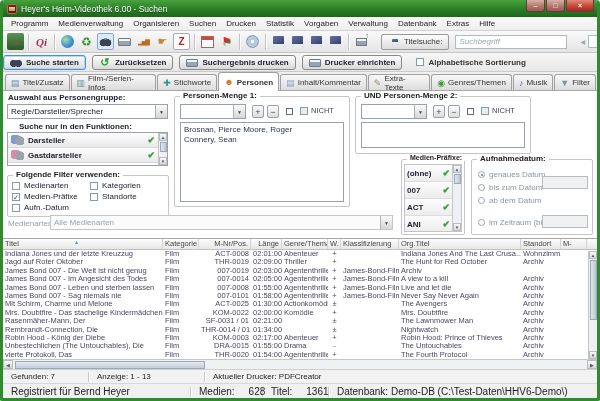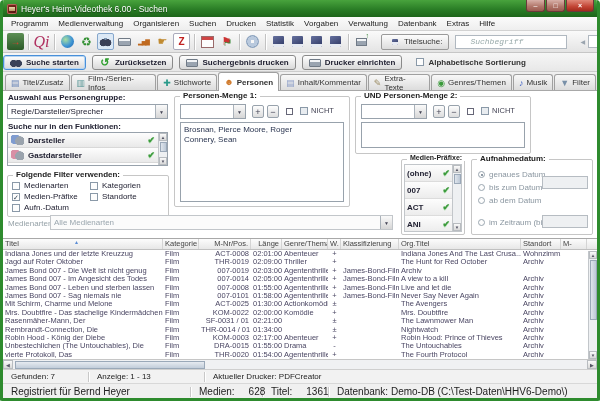--- a/index.html
+++ b/index.html
@@ -24,21 +24,21 @@
     display:flex;align-items:center;padding-left:3px;font-size:8px;color:#222;}
   .mitem{padding:0 5px;line-height:13px;}
   
   .toolbar{height:22px;background:linear-gradient(#fafafa,#e4e4e4);border-bottom:1px solid #c6c6c6;
     display:flex;align-items:center;padding:0 3px;}
   .tsep{width:1px;height:16px;background:#c2c2c2;box-shadow:1px 0 0 #fff;margin:0 3px;}
   .ic{width:17px;height:17px;position:relative;display:inline-flex;align-items:center;justify-content:center;
     font-size:10px;margin:0 1px;border-radius:2px;}
   .ic.pressed{border:1px solid #86a7cc;background-color:#dce9f6;}
   .i-exit{background:linear-gradient(#5d8f55,#2c5a28);color:#e04030;font-weight:bold;font-size:10px;}
-  .i-qi{color:#b03060;font-family:"Liberation Serif",serif;font-style:italic;font-weight:normal;font-size:16px;}
+  .i-qi{color:#b03060;font-family:"Liberation Serif",serif;font-style:italic;font-weight:bold;font-size:11px;}
   .i-globe::before{content:"";position:absolute;inset:2px;border-radius:50%;
     background:radial-gradient(circle at 35% 35%,#a8e0a0,#3f94d4 55%,#1d62a8);}
   .i-refresh{color:#2f8f2f;font-size:12px;}
   .i-binoc::before{content:"";position:absolute;inset:1px;
     background-image:radial-gradient(circle at 32% 60%,#3a4158 29%,transparent 32%),
       radial-gradient(circle at 68% 60%,#3a4158 29%,transparent 32%),
       radial-gradient(circle at 50% 34%,#7c96b2 14%,transparent 17%);}
   .i-print::before{content:"";position:absolute;inset:5px 2px 4px 2px;border:1px solid #707a86;border-radius:1px;
     background:linear-gradient(#f2f4f6 35%,#9aa4b0 36%);}
   .i-chart{font-size:6px;color:#c06a20;letter-spacing:-1px;}
@@ -50,22 +50,22 @@
   .i-cd::before{content:"";position:absolute;inset:2px;border-radius:50%;
     background:radial-gradient(circle,#f8f8f8 18%,#b9c9dd 20% 55%,#8fa5c0 57% 72%,#c9d5e5 74%);}
   .i-disk::before{content:"";position:absolute;inset:3px;border-radius:1px;
     background:linear-gradient(150deg,#66719f,#2c3560);box-shadow:inset 0 -5px 0 -2px #e6eaf2;}
   .i-printexp::before{content:"";position:absolute;inset:5px 3px 4px 3px;border:1px solid #707a86;
     background:linear-gradient(#f2f4f6 35%,#9aa4b0 36%);}
   .i-printexp::after{content:"↑";position:absolute;top:-1px;right:1px;font-size:7px;color:#2a7d2a;font-weight:bold;}
   .tsbtn{display:flex;align-items:center;height:16px;margin-left:10px;padding:0 6px;font-size:8px;color:#333;
     border:1px solid #9a9a9a;border-radius:2px;background:linear-gradient(#fdfdfd,#dcdcdc);}
   .tsbtn .i-disk{width:12px;height:12px;margin-right:3px;}
-  .sinput{width:112px;height:14px;margin-left:6px;border:1px solid #b0b8c0;font-size:8px;padding:0 14px;
-    font-family:Liberation Mono, monospace;}
+  .sinput{width:112px;height:14px;margin-left:6px;border:1px solid #b0b8c0;font-size:8px;padding:0 3px;
+    font-family:Liberation Sans, sans-serif;}
   .sinput::placeholder{font-style:italic;color:#9aa;}
   .nav{display:flex;align-items:center;margin-left:10px;}
   .navarrow{color:#9aa4ae;font-size:6px;padding:0 3px;}
   .navbox{width:26px;height:13px;border:1px solid #b0b8c0;background:#fff;}
   
   .actionbar{height:19px;background:linear-gradient(#f6f6f6,#e8e8e8);border-bottom:1px solid #cccccc;
     display:flex;align-items:center;padding-left:0;font-size:8px;}
   .abtn{display:flex;align-items:center;height:15px;margin-right:6px;padding:0 6px;font-weight:bold;color:#223;
     border:1px solid #8a8a8a;border-radius:3px;background:linear-gradient(#fefefe,#d9d9d9);}
   .abtn.primary{border:1px solid #4a90d9;box-shadow:0 0 0 1px #b8d6f2 inset;}
@@ -280,21 +280,21 @@
       </div>
     </div>
 
   <div class="panel">
 
     <div class="lbl b" style="left:5px;top:2px">Auswahl aus Personengruppe:</div>
     <div class="combo" style="left:4px;top:13px;width:161px">
       <span>Regie/Darsteller/Sprecher</span>
       <span class="cbtn">▼</span>
     </div>
-    <div class="lbl b" style="left:5px;top:31px">Suche nur in den Funktionen:</div>
+    <div class="lbl b" style="left:16px;top:31px">Suche nur in den Funktionen:</div>
     <div class="listbox" style="left:4px;top:41px;width:161px;height:34px">
       <div class="lrows" id="funclist">
           <div class="flrow">
             <span class="micon masks-blue"></span>
             <span>Darsteller</span>
             <span class="chk">✔</span>
           </div>
           <div class="flrow">
             <span class="micon masks-pink"></span>
             <span>Gastdarsteller</span>

